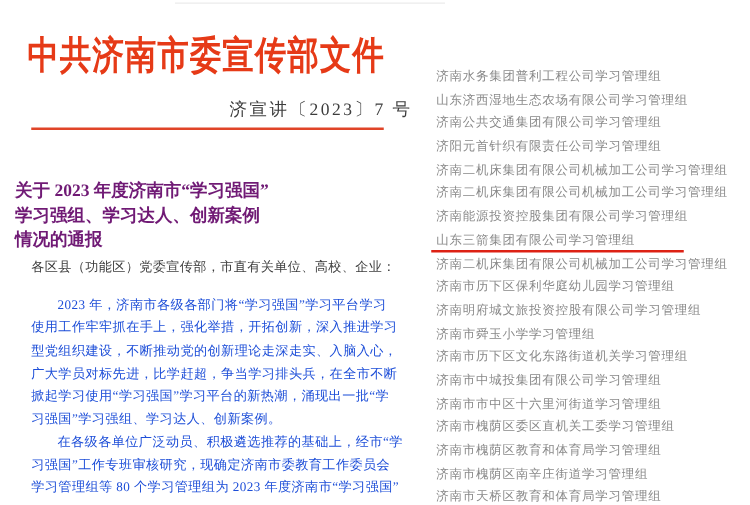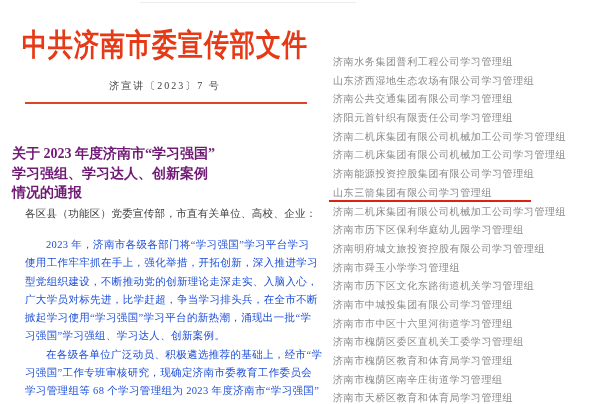--- a/index.html
+++ b/index.html
@@ -12,40 +12,40 @@
   .page-left{position:absolute;left:0;top:0;width:330px;height:404px;text-decoration:underline;}
   .scan-edge{position:absolute;top:2px;left:140px;width:216px;height:1px;background:#ececec;}
   .doc-header{
     position:absolute;top:24px;left:0;width:330px;
     text-align:center;font-size:25px;font-weight:bold;letter-spacing:1px;
     transform:scaleY(1.22);transform-origin:50% 0;
     white-space:nowrap;
   }
   .doc-number{
     position:absolute;top:79px;left:0;width:330px;
-    text-align:center;font-size:10px;color:#3c3c3c;letter-spacing:2px;
+    text-align:right;font-size:14px;color:#3c3c3c;letter-spacing:2px;
   }
   .red-rule{position:absolute;top:102px;left:25px;width:282px;height:2px;}
   .title-block{
     position:absolute;top:144px;left:12px;width:280px;
     text-align:left;font-size:14px;font-weight:bold;color:#701a75;
   }
   .title-line{height:19.5px;line-height:19.5px;white-space:nowrap;}
   .salutation{
     position:absolute;top:207px;left:25px;width:290px;
     font-size:10.5px;color:#3d3d3d;letter-spacing:0.3px;white-space:nowrap;
   }
   .body-block{position:absolute;top:236px;left:25px;width:292px;color:#1d4ed8;}
   .body-line{
     height:18.3px;line-height:18.3px;font-size:10.5px;
     letter-spacing:0.35px;white-space:nowrap;
   }
   .body-line.indent{padding-left:21px;}
   
-  .page-right{position:absolute;left:311px;top:0;width:270px;height:404px;}
+  .page-right{position:absolute;left:327px;top:0;width:270px;height:404px;}
   .group-list{position:absolute;top:53px;left:22px;width:246px;color:#898989;}
   .list-row{
     position:relative;height:18.7px;line-height:18.7px;
     font-size:10px;letter-spacing:0.6px;white-space:nowrap;
   }
   .list-row .red-underline{
     position:absolute;left:-4px;top:16px;width:202px;height:2px;
   }
 </style>
 </head>
@@ -69,21 +69,21 @@
           <div class="body-line indent">2023 年，济南市各级各部门将“学习强国”学习平台学习</div>
           <div class="body-line">使用工作牢牢抓在手上，强化举措，开拓创新，深入推进学习</div>
           <div class="body-line">型党组织建设，不断推动党的创新理论走深走实、入脑入心，</div>
           <div class="body-line">广大学员对标先进，比学赶超，争当学习排头兵，在全市不断</div>
           <div class="body-line">掀起学习使用“学习强国”学习平台的新热潮，涌现出一批“学</div>
           <div class="body-line">习强国”学习强组、学习达人、创新案例。</div>
         </div>
         <div>
           <div class="body-line indent">在各级各单位广泛动员、积极遴选推荐的基础上，经市“学</div>
           <div class="body-line">习强国”工作专班审核研究，现确定济南市委教育工作委员会</div>
-          <div class="body-line">学习管理组等 68 个学习管理组为 2023 年度济南市“学习强国”</div>
+          <div class="body-line">学习管理组等 80 个学习管理组为 2023 年度济南市“学习强国”</div>
         </div>
       </div>
   </div>
 
   <div class="page-right">
     <div class="group-list">
         <div class="list-row">济南水务集团普利工程公司学习管理组</div>
         <div class="list-row">山东济西湿地生态农场有限公司学习管理组</div>
         <div class="list-row">济南公共交通集团有限公司学习管理组</div>
         <div class="list-row">济阳元首针织有限责任公司学习管理组</div>

